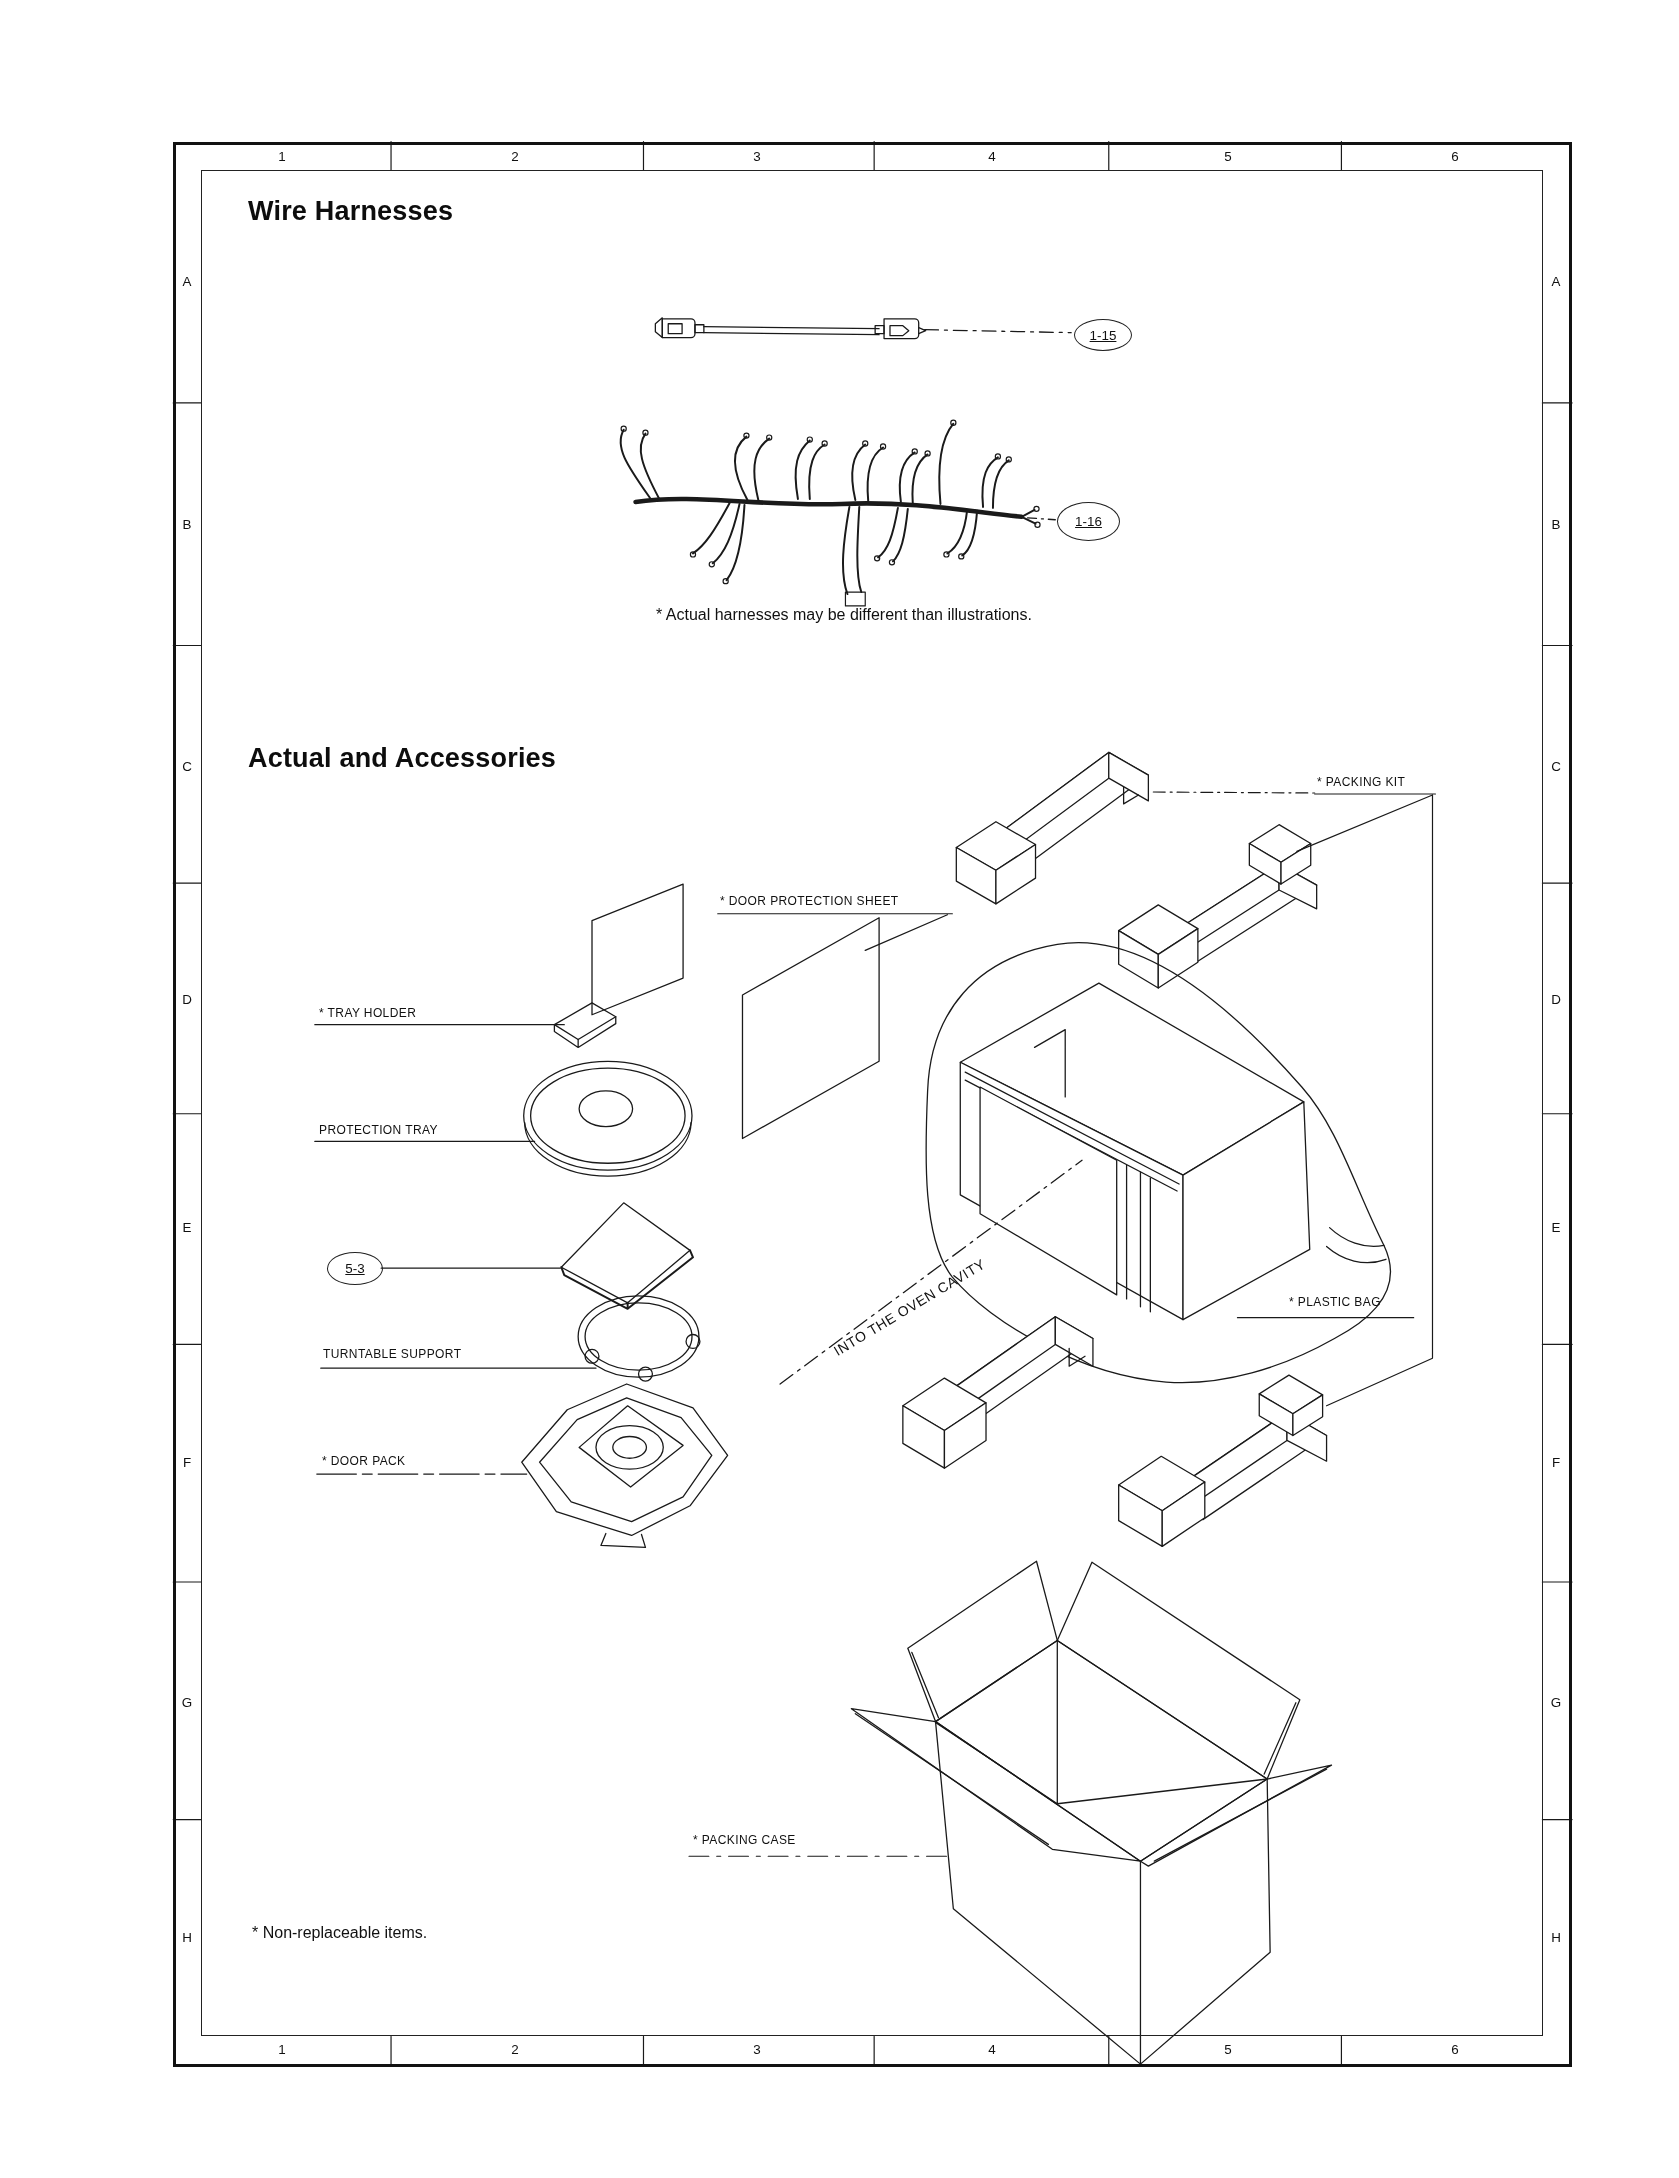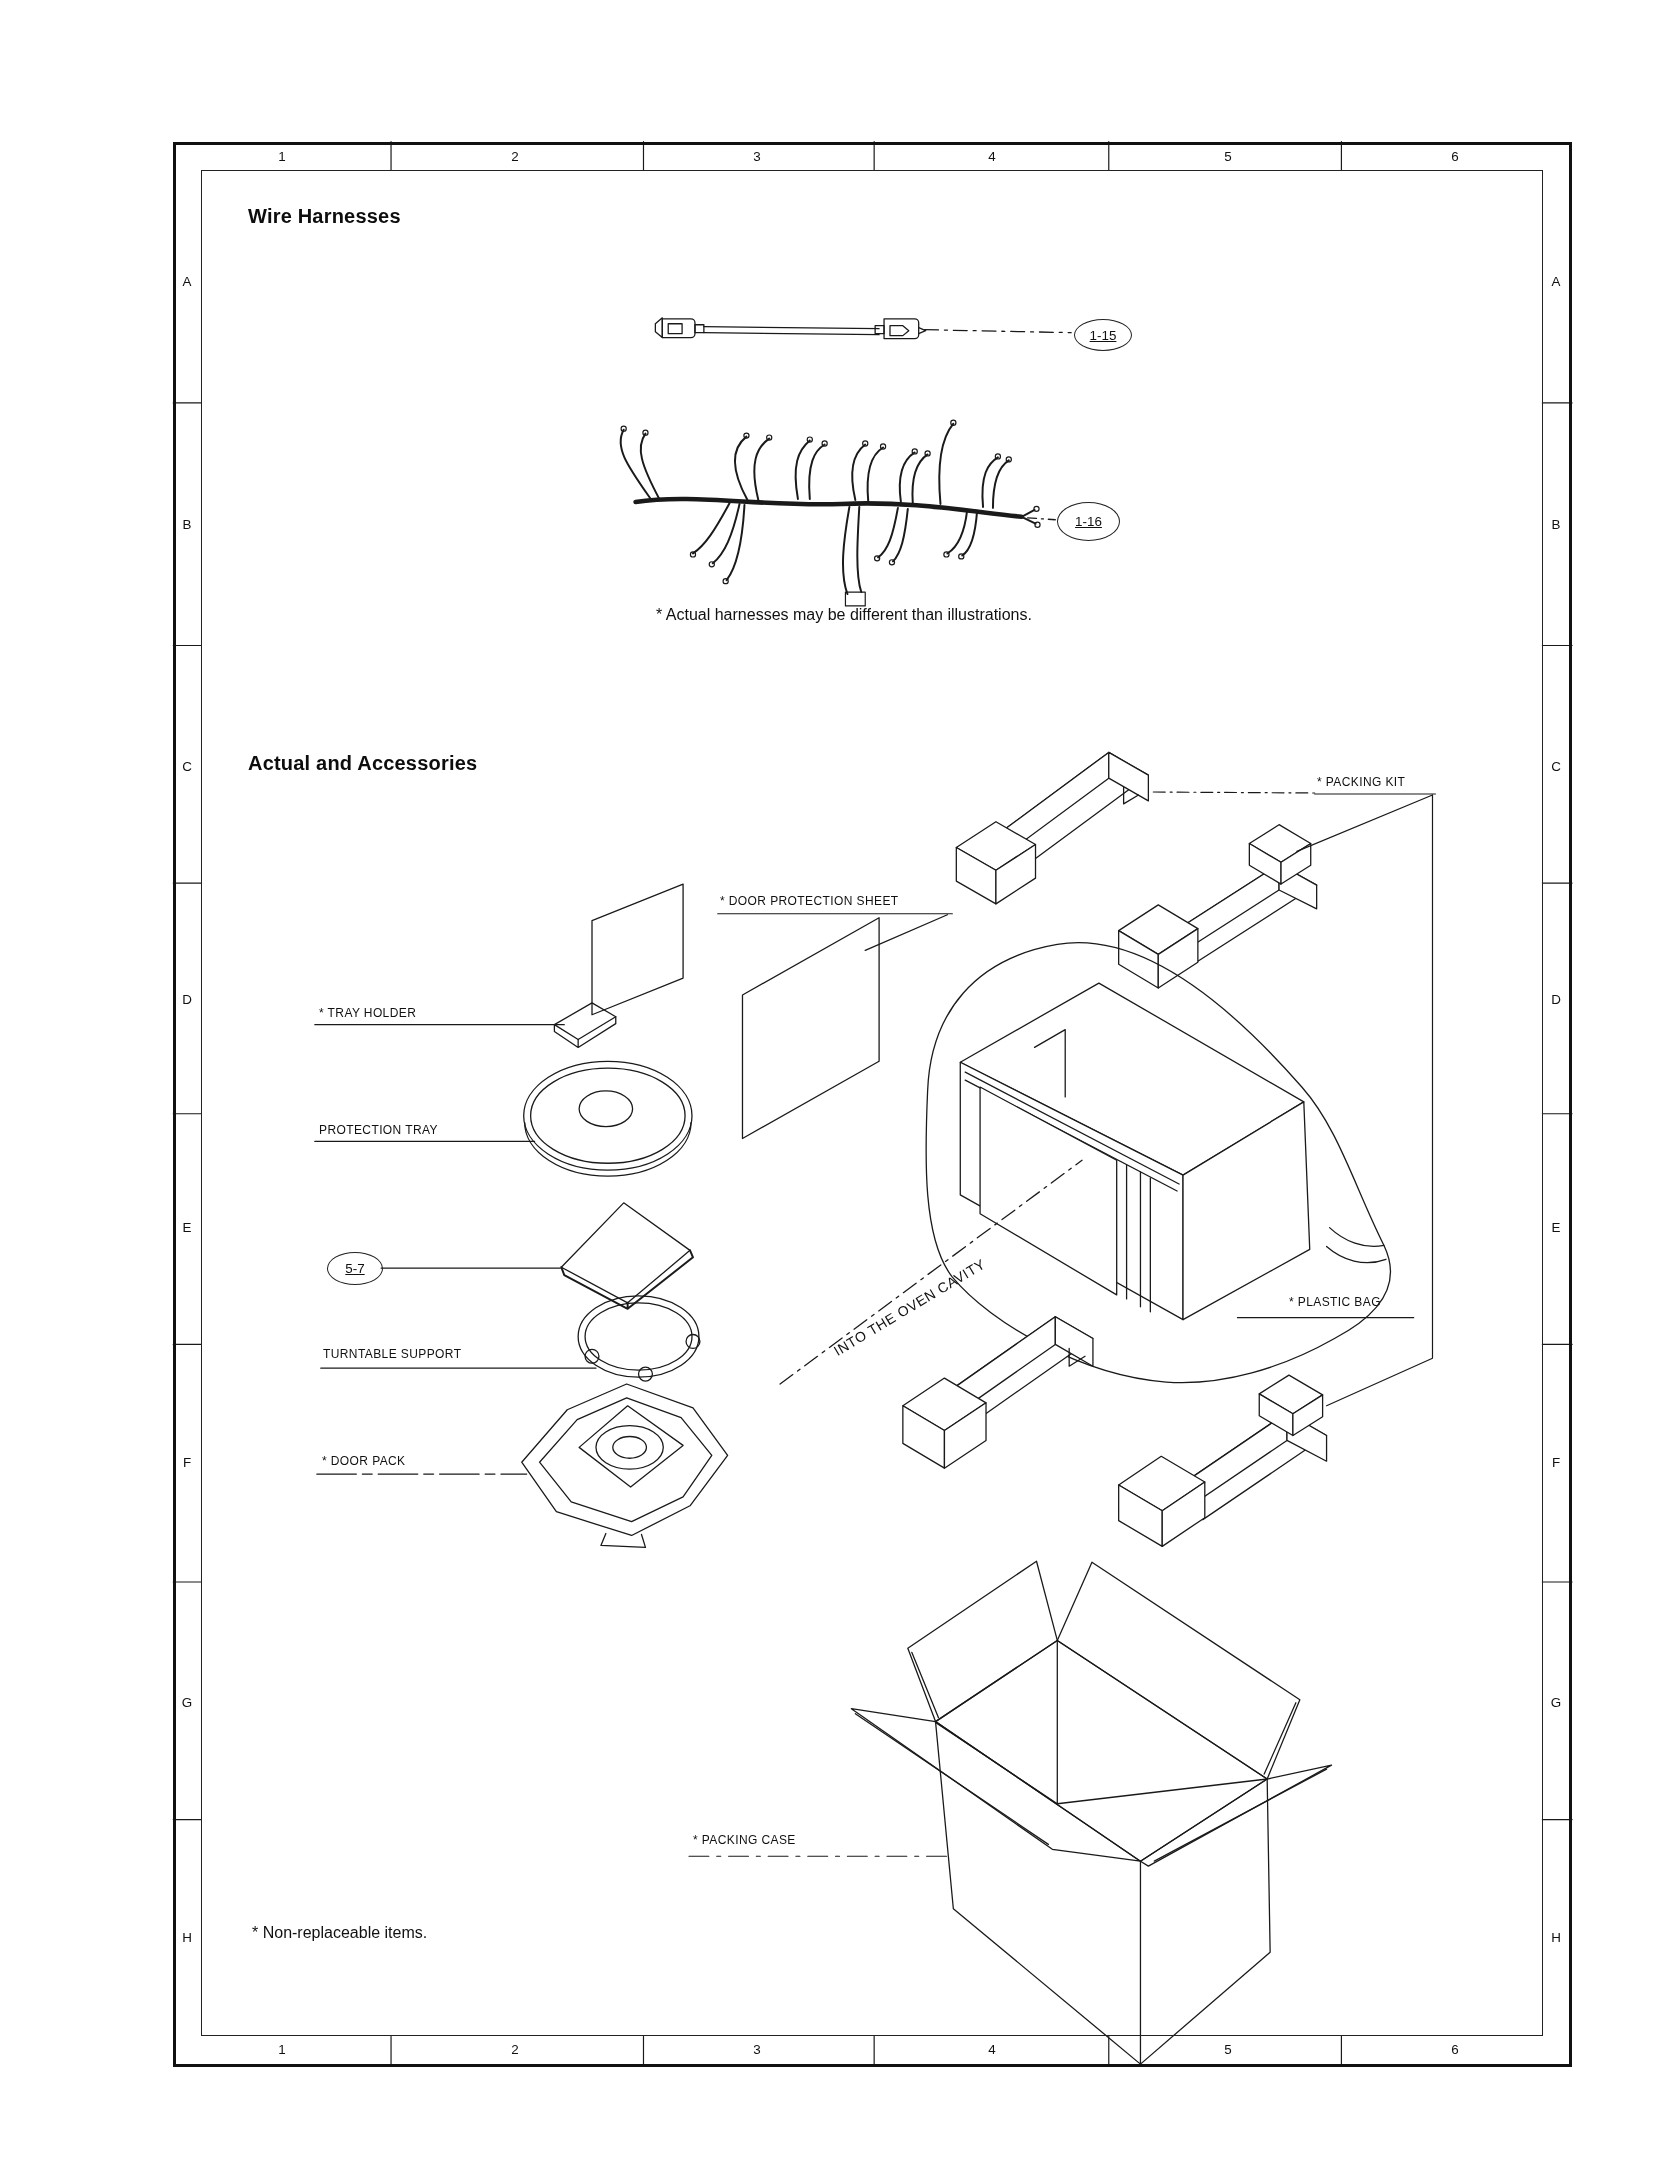--- a/index.html
+++ b/index.html
@@ -7,22 +7,22 @@
         font-family:"Liberation Sans", sans-serif;color:#151515;overflow:hidden;}
   .art{position:absolute;left:0;top:0;z-index:1;}
   .frame-outer{position:absolute;left:173px;top:142px;width:1393px;height:1919px;
         border:3px solid #111;z-index:2;}
   .frame-inner{position:absolute;left:201px;top:170px;width:1340px;height:1864px;
         border:1.5px solid #222;z-index:2;}
   .gridlbl{position:absolute;z-index:3;font-size:13.4px;color:#111;
         width:26px;height:22px;text-align:center;line-height:22px;}
   .lbl{position:absolute;z-index:4;font-size:12px;letter-spacing:0.4px;
         white-space:nowrap;color:#111;}
-  .heading{position:absolute;z-index:4;font-size:20px;font-weight:bold;
-        letter-spacing:0.2px;white-space:nowrap;color:#0d0d0d;margin-top:9px;}
+  .heading{position:absolute;z-index:4;font-size:27px;font-weight:bold;
+        letter-spacing:0.2px;white-space:nowrap;color:#0d0d0d;}
   .smallnote{position:absolute;z-index:4;font-size:16px;white-space:nowrap;color:#111;}
   .callout{position:absolute;z-index:4;border:1.4px solid #222;border-radius:50%;
         display:flex;align-items:center;justify-content:center;font-size:13.4px;
         color:#111;background:transparent;text-decoration:underline;}
   .rot{transform:rotate(-31deg);transform-origin:0 50%;font-size:14px;
         letter-spacing:0.6px;}
 </style>
 </head>
 <body>
 
@@ -280,21 +280,21 @@
 
   <div class="smallnote" style="left:656px;top:606px">* Actual harnesses may be different than illustrations.</div>
 
   <div class="heading" style="left:248px;top:743px">Actual and Accessories</div>
 
   <div class="lbl" style="left:1317px;top:775px">* PACKING KIT</div>
   <div class="lbl" style="left:720px;top:894px">* DOOR PROTECTION SHEET</div>
   <div class="lbl" style="left:319px;top:1006px">* TRAY HOLDER</div>
   <div class="lbl" style="left:319px;top:1123px">PROTECTION TRAY</div>
 
-  <div class="callout" style="left:327px;top:1252px;width:54px;height:31px">5-7</div>
+  <div class="callout" style="left:327px;top:1252px;width:54px;height:31px">5-3</div>
 
   <div class="lbl" style="left:323px;top:1347px">TURNTABLE SUPPORT</div>
   <div class="lbl" style="left:322px;top:1454px">* DOOR PACK</div>
 
   <div class="lbl rot" style="left:835px;top:1344px">INTO THE OVEN CAVITY</div>
 
   <div class="lbl" style="left:1289px;top:1295px">* PLASTIC BAG</div>
   <div class="lbl" style="left:693px;top:1833px">* PACKING CASE</div>
 
   <div class="smallnote" style="left:252px;top:1924px">* Non-replaceable items.</div>

